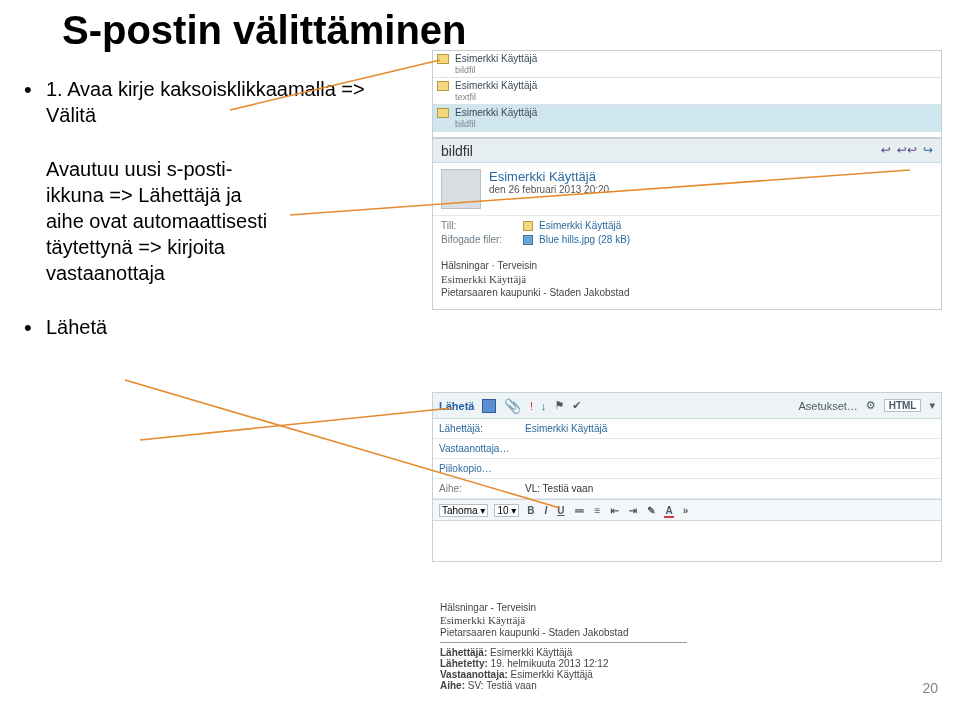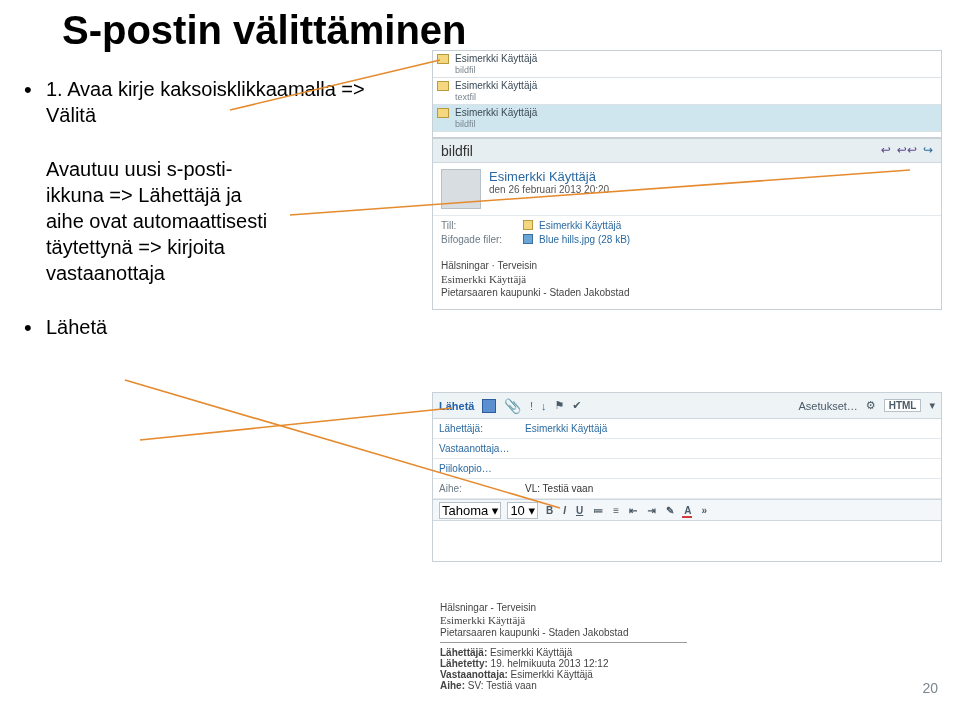--- a/index.html
+++ b/index.html
@@ -83,21 +83,21 @@
   }
   #preview .avatar {
     width: 40px; height: 40px;
     background: #d7dde1;
     border: 1px solid #b7c0c6;
     margin-right: 8px;
   }
   #preview .from .txt { font-size: 10px; color: #555; }
   #preview .from .name { font-size: 13px; color: #2b6aa0; }
   #preview .fields { padding: 4px 8px; font-size: 10px; color: #555; }
-  #preview .fields .row2 { display: flex; gap: 6px; margin-bottom: 3px; }
+  #preview .fields .row2 { display: flex; gap: 6px; margin-bottom: 3px; align-items: center; }
   #preview .fields .lbl { color: #6c7a84; width: 76px; }
   #preview .fields .fileico {
     display: inline-block; width: 10px; height: 10px;
     background: #6aa7d6; border: 1px solid #3c6f9a;
   }
   #preview .body {
     padding: 8px;
     font-size: 10px; color: #444;
   }
   #preview .body .sig { font-family: 'Comic Sans MS', cursive; font-size: 11px; margin: 2px 0; }
@@ -143,21 +143,21 @@
     display: flex; align-items: center;
     gap: 6px;
     padding: 2px 6px;
     border-top: 1px solid #cfd8de;
     border-bottom: 1px solid #cfd8de;
     background: #f4f7f9;
     font-size: 10px;
     height: 22px;
   }
   #compose .richbar select, #compose .richbar .sel {
-    border: 1px solid #b7c0c6; background: #fff; font-size: 13px; padding: 0 2px;
+    border: 1px solid #b7c0c6; background: #fff; font-size: 10px; padding: 0 2px;
   }
   #compose .richbar .btn { color: #4a5a66; font-weight: bold; cursor: pointer; padding: 0 2px; }
   #compose .richbar .btn.i { font-style: italic; }
   #compose .richbar .btn.u { text-decoration: underline; }
   #compose .richbar .aclr { position: relative; }
   #compose .richbar .aclr::after {
     content: ""; position: absolute; left: 0; bottom: -2px;
     width: 10px; height: 2px; background: #d23b3b;
   }
 

